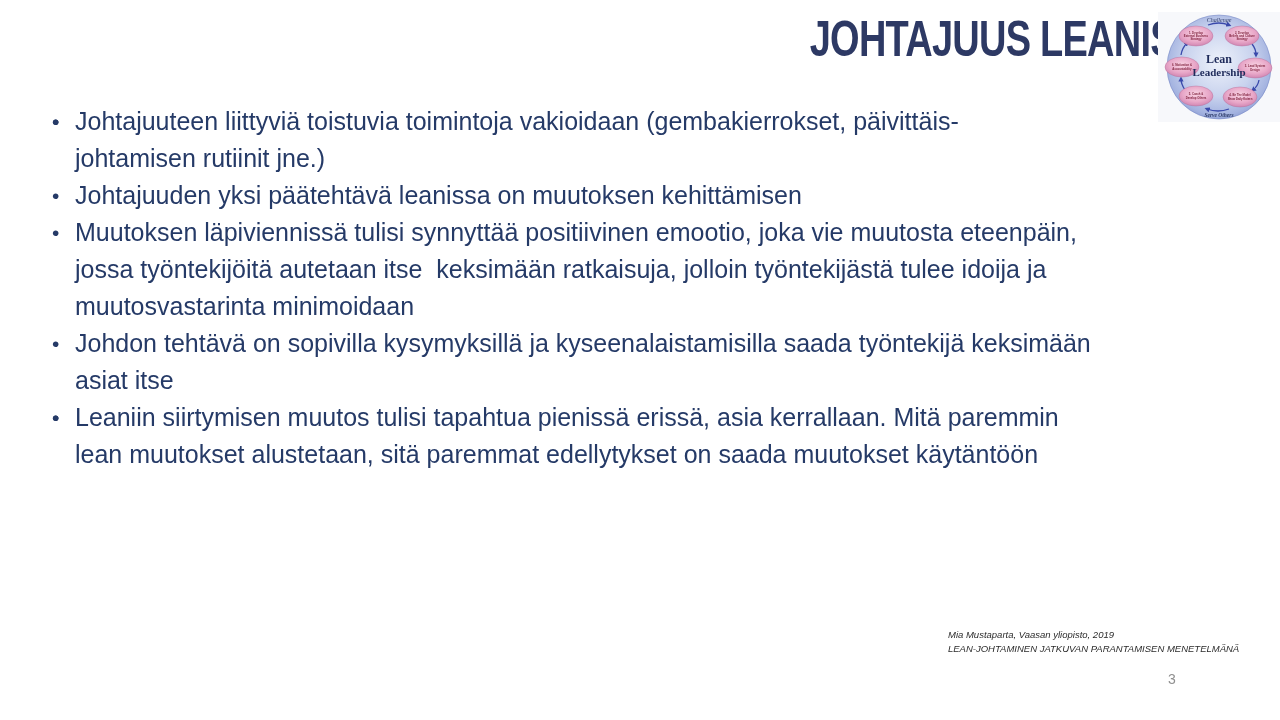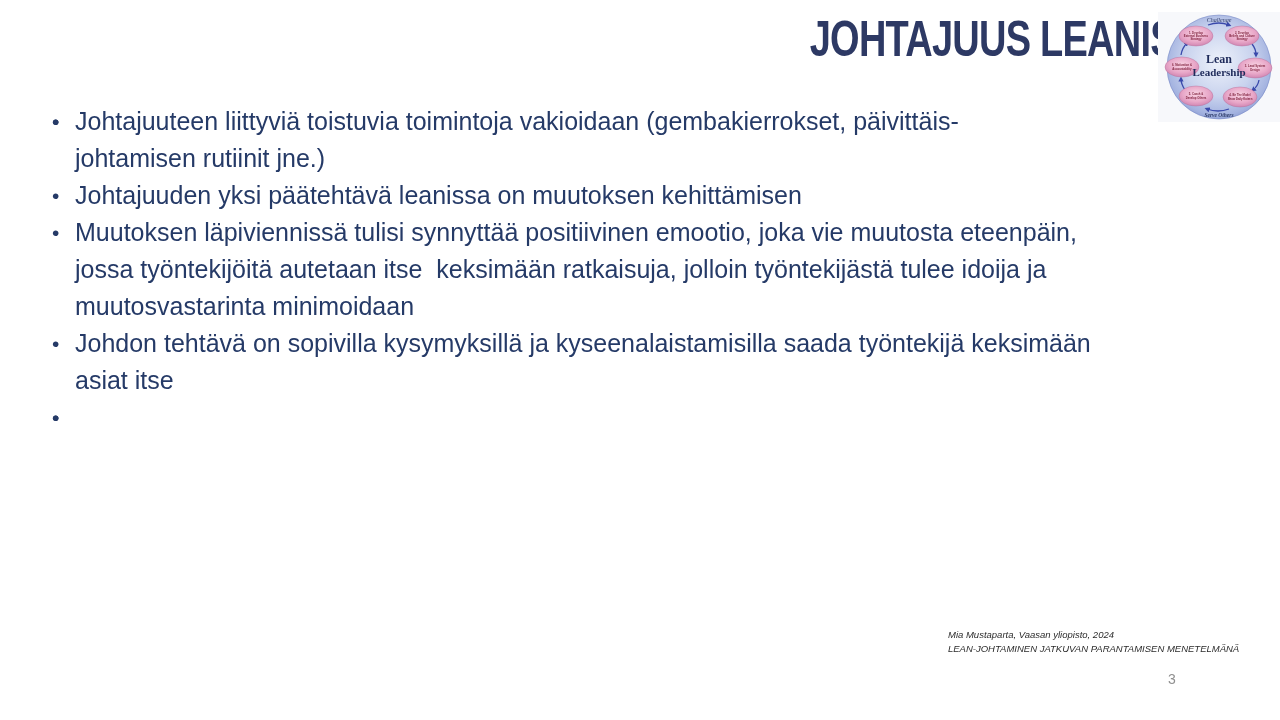--- a/index.html
+++ b/index.html
@@ -121,23 +121,24 @@
       <li><span class="bullet-marker">•</span></li>
       <li><span class="bullet-marker">•</span><span>Johtajuuteen liittyviä toistuvia toimintoja vakioidaan (gembakierrokset, päivittäis-
 johtamisen rutiinit jne.)</span></li>
       <li><span class="bullet-marker">•</span><span>Johtajuuden yksi päätehtävä leanissa on muutoksen kehittämisen</span></li>
       <li><span class="bullet-marker">•</span><span>Muutoksen läpiviennissä tulisi synnyttää positiivinen emootio, joka vie muutosta eteenpäin,
 jossa työntekijöitä autetaan itse  keksimään ratkaisuja, jolloin työntekijästä tulee idoija ja
 muutosvastarinta minimoidaan</span></li>
       <li><span class="bullet-marker">•</span><span>Johdon tehtävä on sopivilla kysymyksillä ja kyseenalaistamisilla saada työntekijä keksimään
 asiat itse</span></li>
       <li><span class="bullet-marker">•</span></li>
-      <li><span class="bullet-marker">•</span></li>
+      <li><span class="bullet-marker">•</span><span>Leaniin siirtymisen muutos tulisi tapahtua pienissä erissä, asia kerrallaan. Mitä paremmin
+lean muutokset alustetaan, sitä paremmat edellytykset on saada muutokset käytäntöön</span></li>
     </ul>
 
   <div class="citation">
-    <div>Mia Mustaparta, Vaasan yliopisto, 2024</div>
+    <div>Mia Mustaparta, Vaasan yliopisto, 2019</div>
     <div>LEAN-JOHTAMINEN JATKUVAN PARANTAMISEN MENETELMÄNÄ</div>
   </div>
 
   <div class="page-number">3</div>
 
 </div>
 
 </body></html>

